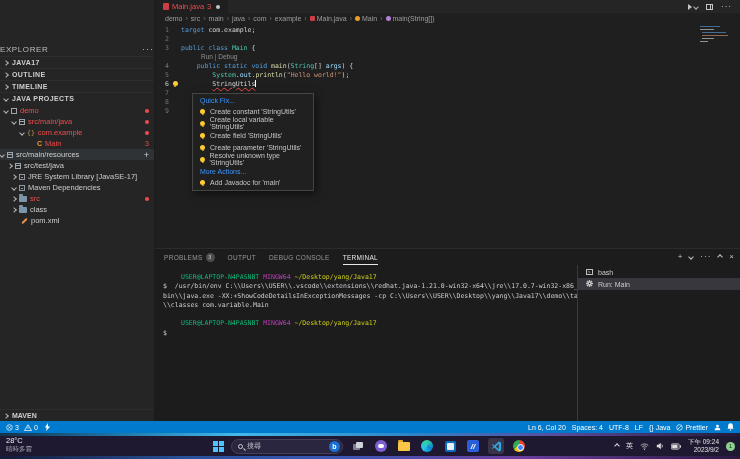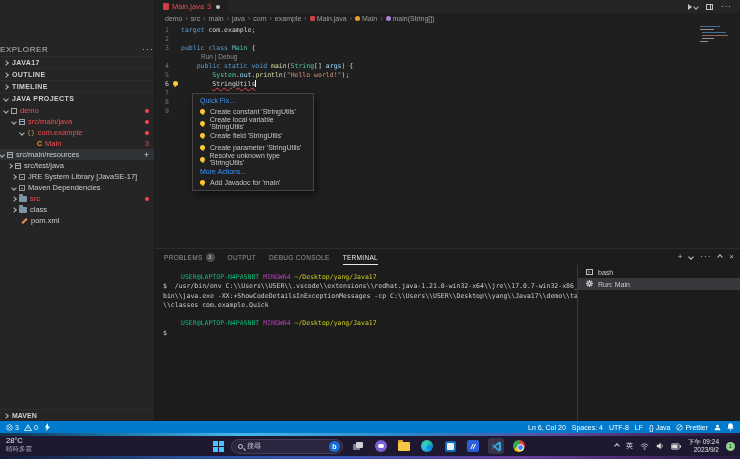--- a/index.html
+++ b/index.html
@@ -410,21 +410,21 @@
       <span>+</span>
       <span class="chev chev-d"></span>
       <span class="dots">···</span>
       <span class="chev chev-u"></span>
       <span>×</span>
     </div>
     <div class="term" id="term">
         <div class="tline"><span class="t-green">USER@LAPTOP-N4PASNBT </span><span class="t-magenta">MINGW64 </span><span class="t-yellow">~/Desktop/yang/Java17</span></div>
         <div class="tline"><span class="t-fg">$  /usr/bin/env C:\\Users\\USER\\.vscode\\extensions\\redhat.java-1.21.0-win32-x64\\jre\\17.0.7-win32-x86_64\\</span></div>
         <div class="tline"><span class="t-fg">bin\\java.exe -XX:+ShowCodeDetailsInExceptionMessages -cp C:\\Users\\USER\\Desktop\\yang\\Java17\\demo\\target</span></div>
-        <div class="tline"><span class="t-fg">\\classes com.example.Quick</span></div>
+        <div class="tline"><span class="t-fg">\\classes com.variable.Main</span></div>
         <div class="tline">&nbsp;</div>
         <div class="tline"><span class="t-green">USER@LAPTOP-N4PASNBT </span><span class="t-magenta">MINGW64 </span><span class="t-yellow">~/Desktop/yang/Java17</span></div>
         <div class="tline"><span class="t-fg">$</span></div>
       </div>
     <div class="term-side" id="term-side">
         <div class="ts-row">
           <span class="ic-term"></span>
           <span>bash</span>
         </div>
         <div class="ts-row active">

